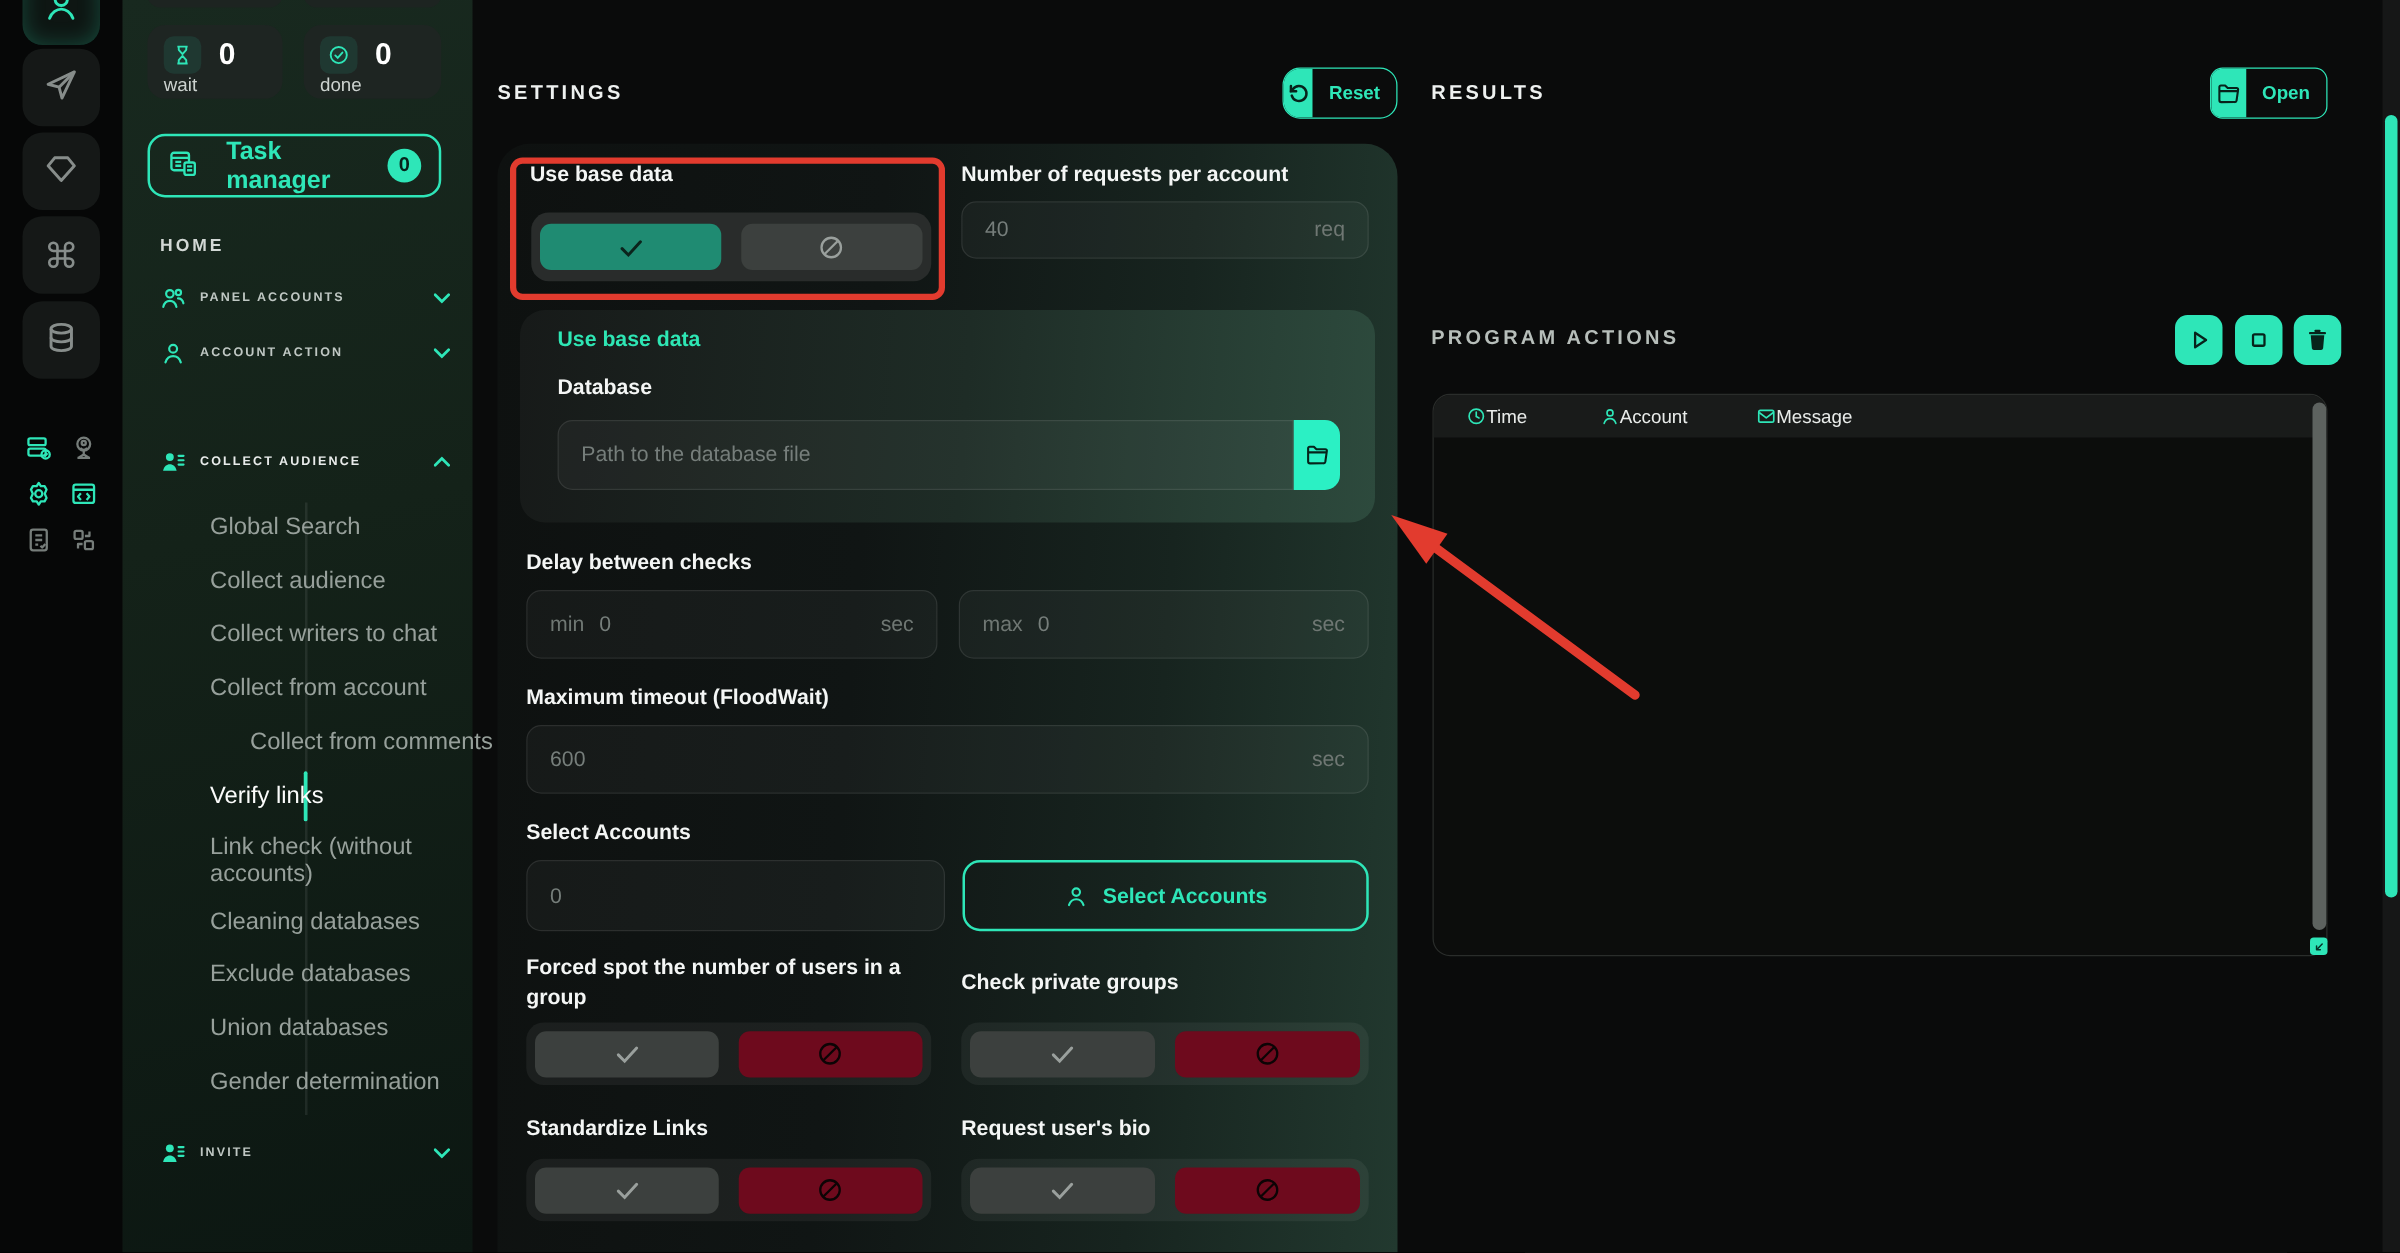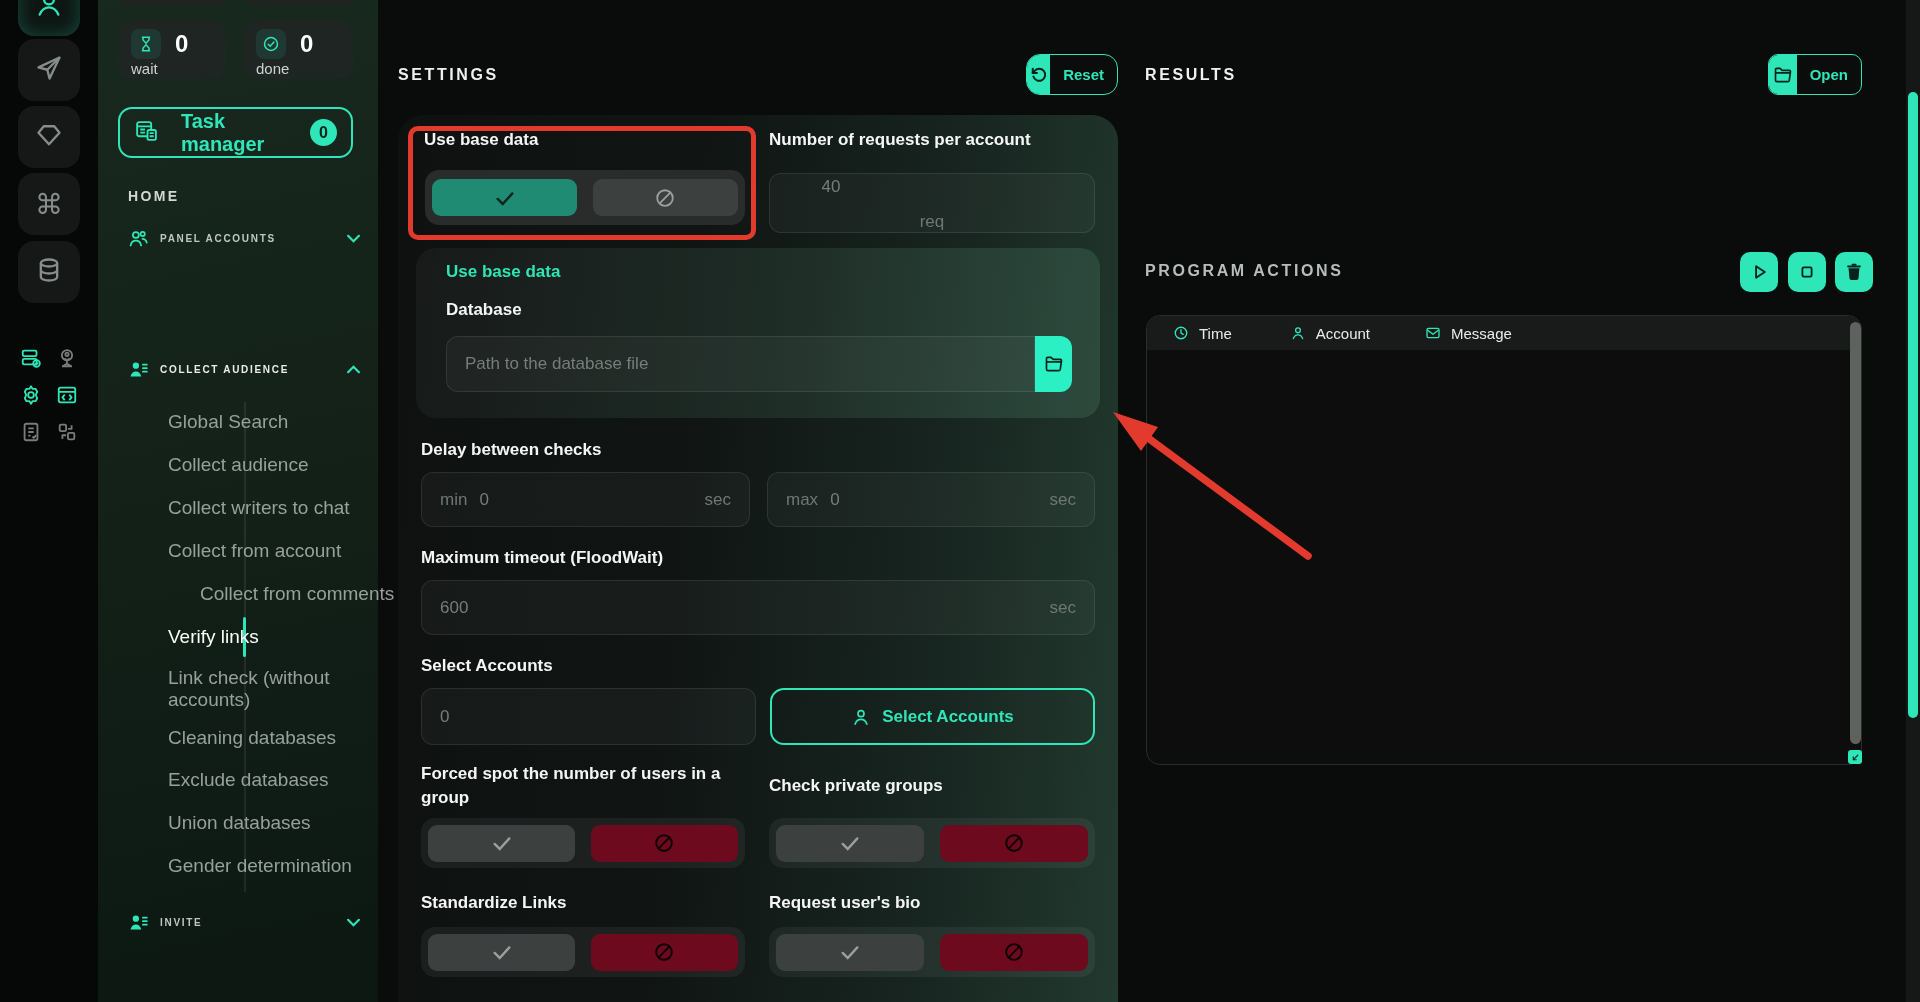--- a/index.html
+++ b/index.html
@@ -89,21 +89,21 @@
     display:flex; align-items:center; justify-content:center; color:#06231b; cursor:pointer; }
   #db-folder-btn svg{ width:20px; height:20px; }
   .sel-btn{ border:2px solid #2ee6b8; border-radius:14px; color:#2ee6b8; display:flex;
     align-items:center; justify-content:center; gap:11px; font-size:17px; font-weight:700; cursor:pointer; }
   .sel-btn svg{ width:20px; height:20px; }
 
   
   #actions-table{ left:1146px; top:315px; width:716px; height:450px; border:1px solid #2a2d2b;
     border-radius:14px; background:#0c0d0c; }
   #actions-head{ height:34px; background:#191b1a; border-radius:13px 13px 0 0; display:flex; align-items:center; }
-  .th{ display:flex; align-items:center; gap:10px; font-size:15px; color:#e9ecea; }
+  .th{ display:flex; align-items:center; gap:0; font-size:15px; color:#e9ecea; }
   .th svg{ width:16px; height:16px; color:#2ee6b8; }
   .act-btn{ width:38px; height:40px; border-radius:10px; background:#2ee6b8; color:#07231b;
     display:flex; align-items:center; justify-content:center; cursor:pointer; }
   .act-btn svg{ width:20px; height:20px; }
   #tbl-scroll{ left:703px; top:6px; width:11px; height:422px; background:#5d625f; border-radius:6px; }
   #tbl-resize{ left:701px; top:434px; width:14px; height:14px; background:#2ee6b8; border-radius:3px;
     display:flex; align-items:center; justify-content:center; color:#063228; }
   #tbl-resize svg{ width:9px; height:9px; }
 
   
@@ -250,20 +250,34 @@
             <path d="M16.5 12.3c2.4 0 4.3 1.7 4.9 4.4"></path>
           </svg>
       </span>
       <span class="nlabel">PANEL ACCOUNTS</span>
       <span class="chev">
           <svg viewBox="0 0 12 8" fill="none" stroke="currentColor" stroke-width="2" stroke-linecap="round">
             <path d="M1 1.5l5 5 5-5"></path>
           </svg>
         </span>
     </div>
+    <div class="abs nav-item" style="top:267px;">
+      <span class="nico">
+        <svg viewBox="0 0 24 24" fill="none" stroke="currentColor" stroke-width="2" stroke-linecap="round">
+            <circle cx="12" cy="8" r="3.6"></circle>
+            <path d="M5 20.5c1.2-3.8 4-5.7 7-5.7s5.8 1.9 7 5.7"></path>
+          </svg>
+      </span>
+      <span class="nlabel">ACCOUNT ACTION</span>
+      <span class="chev">
+          <svg viewBox="0 0 12 8" fill="none" stroke="currentColor" stroke-width="2" stroke-linecap="round">
+            <path d="M1 1.5l5 5 5-5"></path>
+          </svg>
+        </span>
+    </div>
     <div class="abs nav-item current" style="top:354px;">
       <span class="nico">
         <svg viewBox="0 0 24 24" fill="currentColor">
             <circle cx="9" cy="7.6" r="3.6"></circle>
             <path d="M2.8 20c.9-3.8 3.3-5.8 6.2-5.8s5.3 2 6.2 5.8z"></path>
             <rect x="16" y="5.5" width="6.5" height="2" rx="1"></rect>
             <rect x="16" y="9.5" width="6.5" height="2" rx="1"></rect>
             <rect x="16" y="13.5" width="6.5" height="2" rx="1"></rect>
           </svg>
       </span>
@@ -331,21 +345,21 @@
     </span>
     <span class="tg-btn tg-no-off">
       <svg viewBox="0 0 24 24" fill="none" stroke="currentColor" stroke-width="2">
           <circle cx="12" cy="12" r="8.5"></circle>
           <path d="M17.5 6.5l-11 11"></path>
         </svg>
     </span>
   </div>
 
   <div class="abs f-label" style="left:769px; top:130px;">Number of requests per account</div>
-  <div class="abs inp" style="left:769px; top:173px; width:326px; height:60px;flex-direction:column;">
+  <div class="abs inp" style="left:769px; top:161px; width:326px; height:46px;">
     <input placeholder="40" style="">
     <span class="unit">req</span>
   </div>
 
   <div id="base-panel" class="abs">
     <div id="base-title" class="abs">Use base data</div>
     <div class="abs f-label" style="left:30px; top:52px;">Database</div>
     <div id="db-row" class="abs">
       <div id="db-input" class="inp">
         <input placeholder="Path to the database file" style="">

